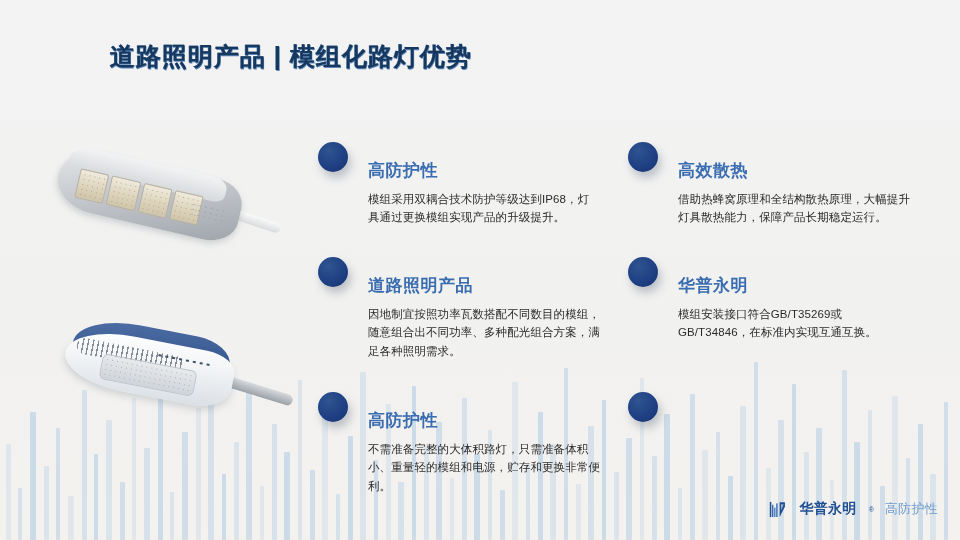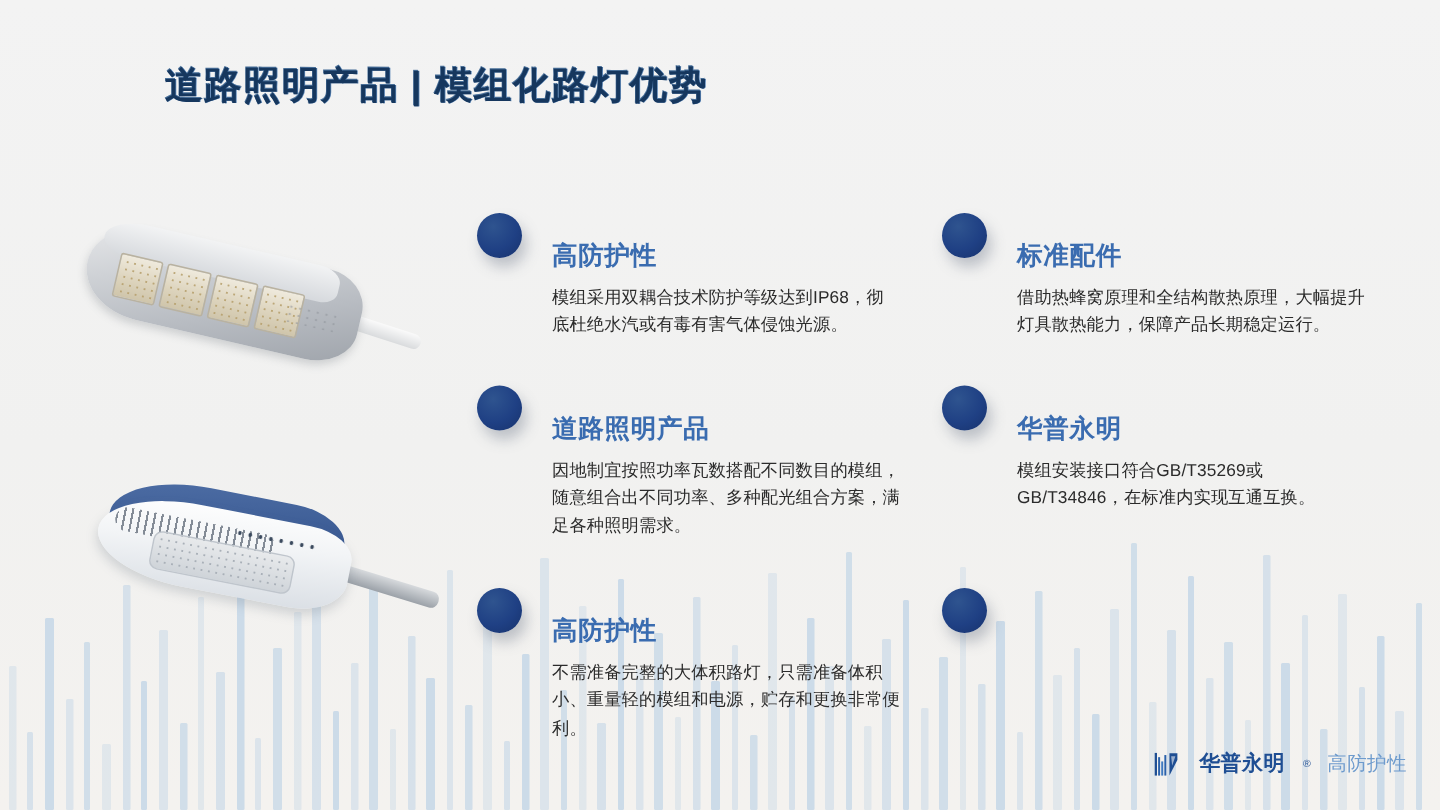--- a/index.html
+++ b/index.html
@@ -405,28 +405,28 @@
     <div class="lens"></div>
     <div class="dots"></div>
   </div>
 
   <div id="features">
 
     <div class="feature col-left row-1">
       <div class="dot"></div>
       <div class="ftext">
         <h3>高防护性</h3>
-        <p>模组采用双耦合技术防护等级达到IP68，彻底杜绝水汽或有毒有害气体侵蚀光源。</p>
+        <p>模组采用双耦合技术防护等级达到IP68，灯具通过更换模组实现产品的升级提升。</p>
       </div>
     </div>
 
     <div class="feature col-right row-1">
       <div class="dot"></div>
       <div class="ftext">
-        <h3>标准配件</h3>
+        <h3>高效散热</h3>
         <p>借助热蜂窝原理和全结构散热原理，大幅提升灯具散热能力，保障产品长期稳定运行。</p>
       </div>
     </div>
 
     <div class="feature col-left row-2">
       <div class="dot"></div>
       <div class="ftext">
         <h3>道路照明产品</h3>
         <p>因地制宜按照功率瓦数搭配不同数目的模组，随意组合出不同功率、多种配光组合方案，满足各种照明需求。</p>
       </div>

